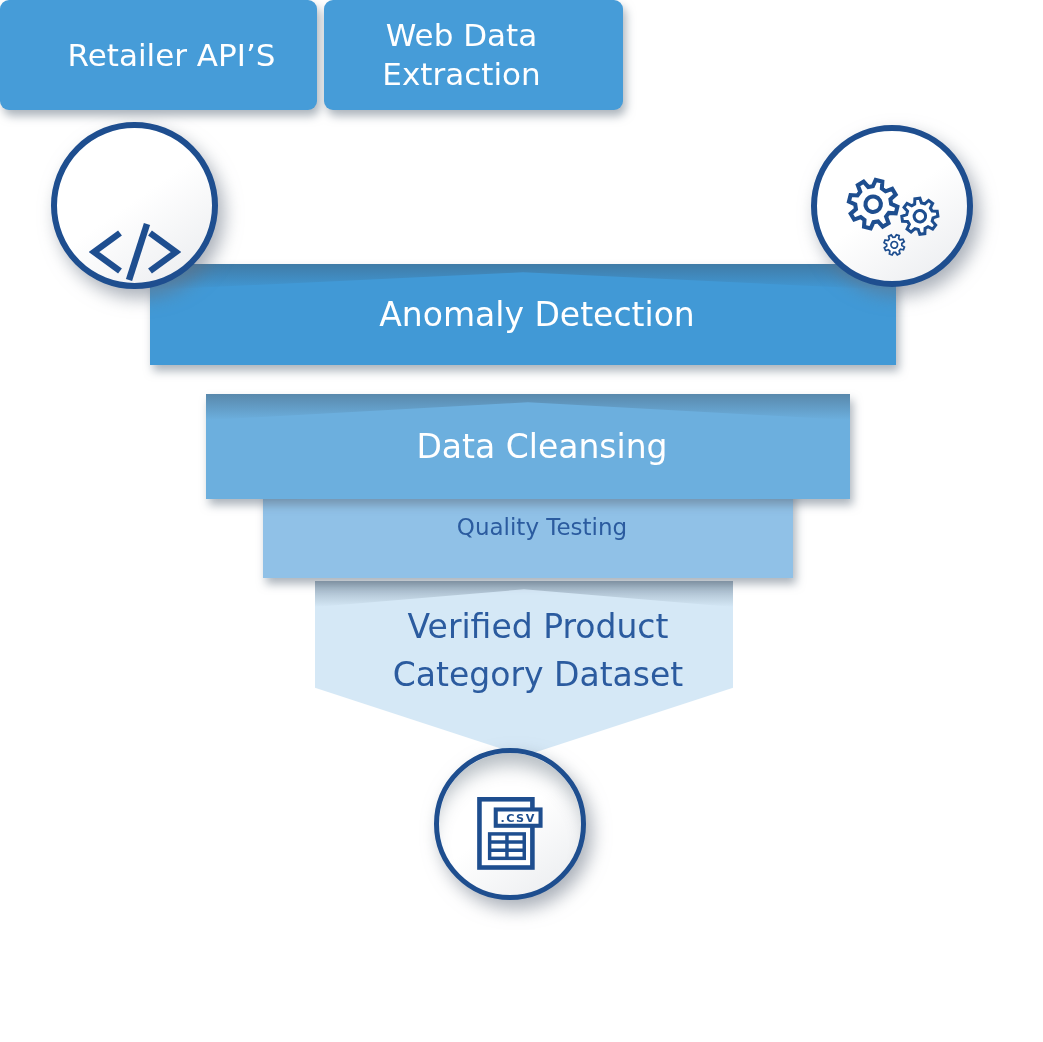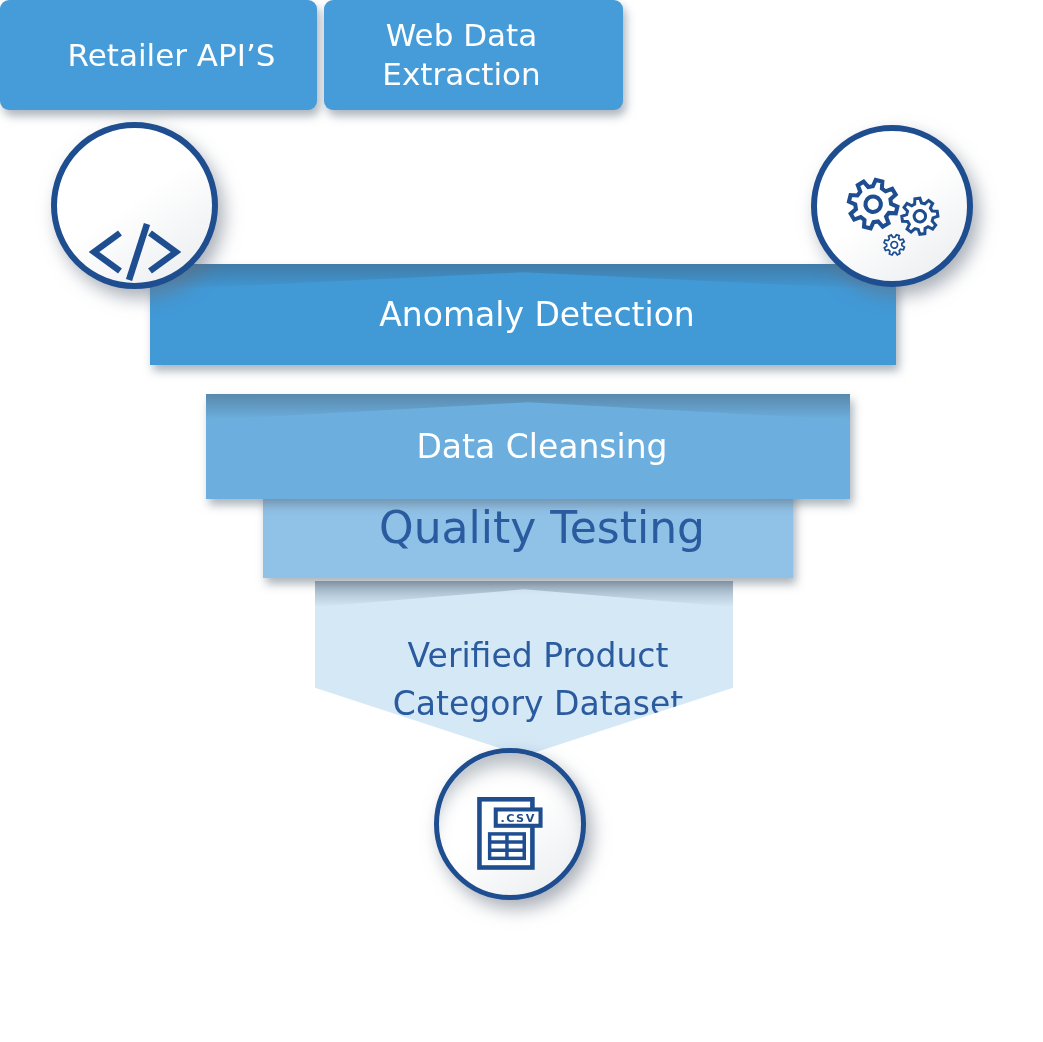--- a/index.html
+++ b/index.html
@@ -17,23 +17,23 @@
   .srcbox-right{width:299px;padding-right:24px;box-sizing:border-box;}
   .row-label-white{color:#ffffff;font-size:31px;line-height:1.25;text-align:center;}
   .srcbox-left .row-label-white{white-space:nowrap;}
   .srcbox-right .row-label-white{width:215px;}
 
   .row2{left:150px;top:264px;width:718px;height:101px;background:#4199D6;z-index:5;}
   .row3{left:206px;top:385px;width:616px;height:105px;background:#6CAFDE;z-index:4;margin-top:9px;}
   .row4{left:263px;top:476px;width:502px;height:102px;background:#90C1E7;z-index:3;}
   .row5{left:315px;top:581px;width:390px;height:175px;background:#D5E8F6;z-index:2;
         clip-path:polygon(0 0,100% 0,100% 61%,50% 100%,0 61%);
-        align-items:center;}
+        align-items:flex-start;}
   .row2 .row-text,.row3 .row-text{color:#ffffff;font-size:33px;}
-  .row4 .row-text{color:#2B5B9F;font-size:44px;}
+  .row4 .row-text{color:#2B5B9F;font-size:23px;}
   .row5 .row-text{color:#2B5B9F;font-size:33px;line-height:1.45;width:346px;text-align:center;margin-top:22px;}
   
   .topshade::before{
     content:"";position:absolute;left:0;top:0;width:100%;height:26px;
     background:linear-gradient(180deg,rgba(62,82,102,0.42),rgba(62,82,102,0));
     clip-path:polygon(0 0,100% 0,100% 100%,50% 32%,0 100%);
     pointer-events:none;
   }
   .row{position:absolute;}
   .row2,.row3,.row4,.row5{position:absolute;padding-left:28px;}

